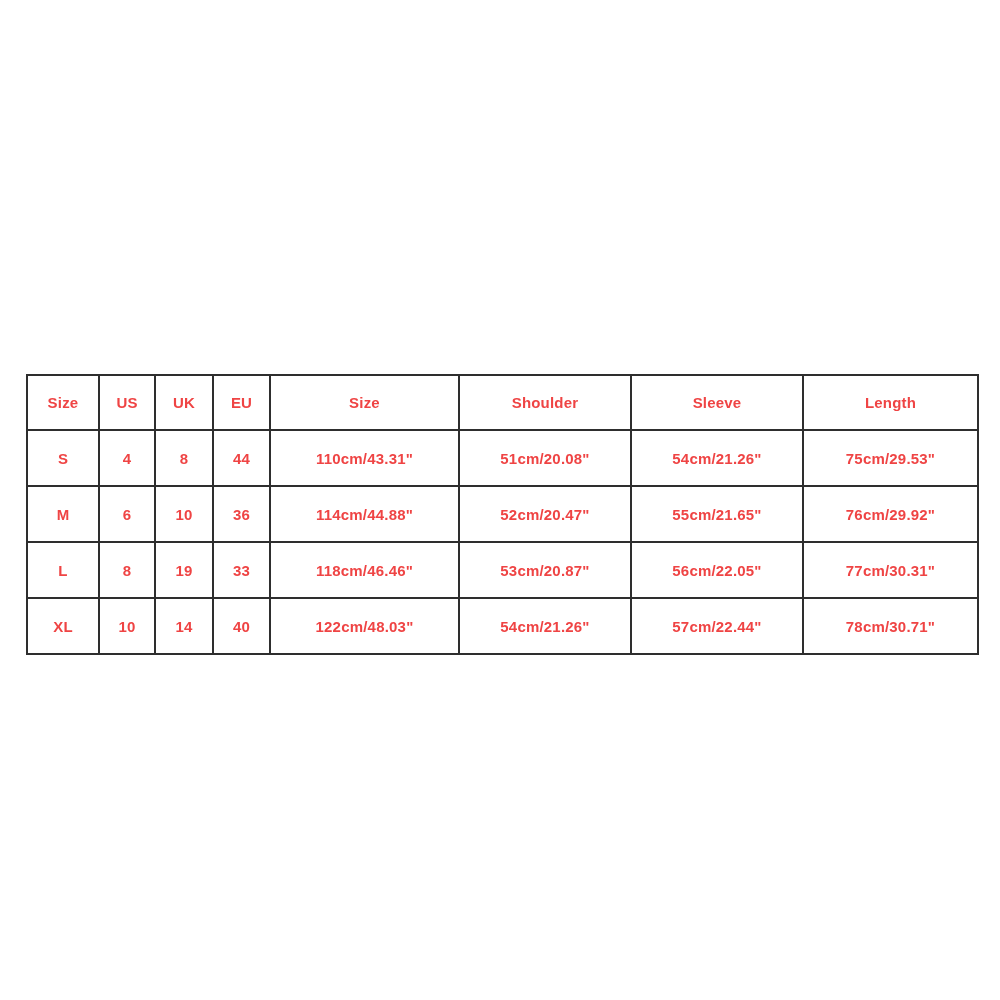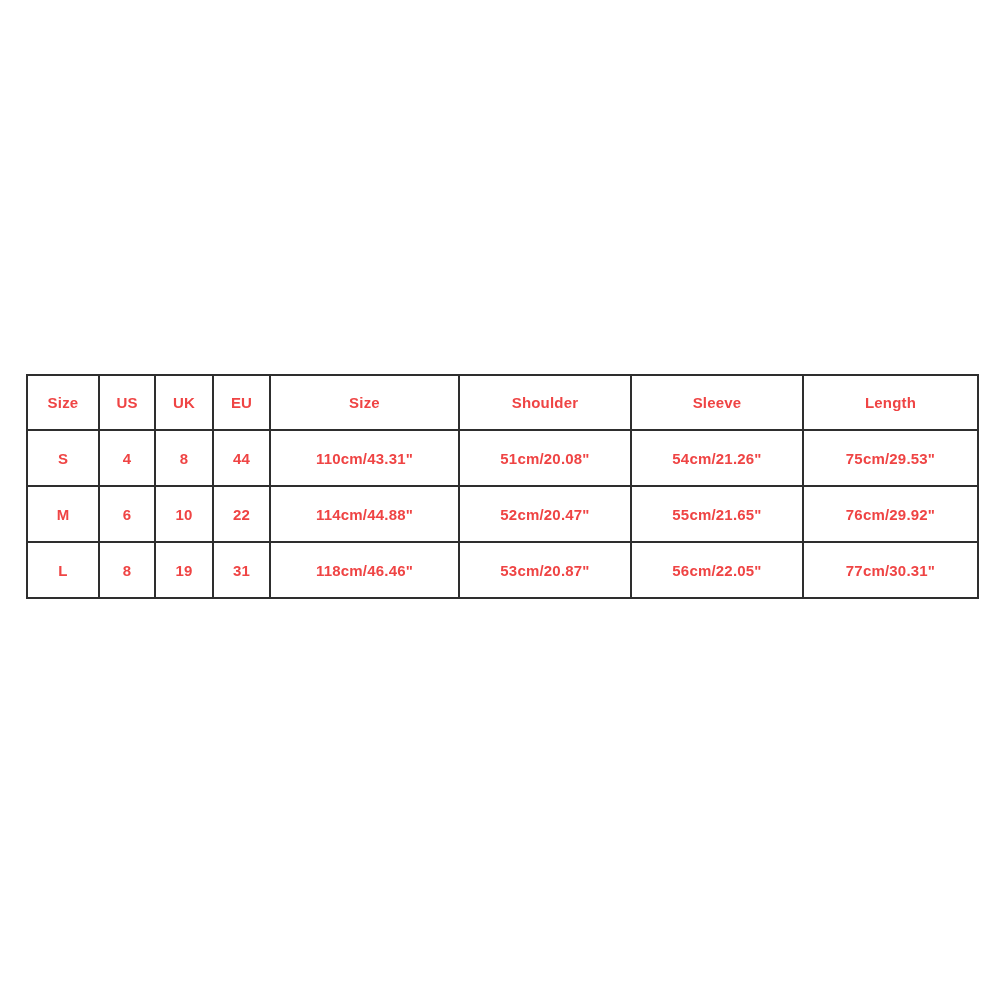--- a/index.html
+++ b/index.html
@@ -74,31 +74,41 @@
         <td>44</td>
         <td>110cm/43.31"</td>
         <td>51cm/20.08"</td>
         <td>54cm/21.26"</td>
         <td>75cm/29.53"</td>
       </tr>
       <tr>
         <td>M</td>
         <td>6</td>
         <td>10</td>
-        <td>22</td>
+        <td>36</td>
         <td>114cm/44.88"</td>
         <td>52cm/20.47"</td>
         <td>55cm/21.65"</td>
         <td>76cm/29.92"</td>
       </tr>
       <tr>
         <td>L</td>
         <td>8</td>
         <td>19</td>
-        <td>31</td>
+        <td>33</td>
         <td>118cm/46.46"</td>
         <td>53cm/20.87"</td>
         <td>56cm/22.05"</td>
         <td>77cm/30.31"</td>
+      </tr>
+      <tr>
+        <td>XL</td>
+        <td>10</td>
+        <td>14</td>
+        <td>40</td>
+        <td>122cm/48.03"</td>
+        <td>54cm/21.26"</td>
+        <td>57cm/22.44"</td>
+        <td>78cm/30.71"</td>
       </tr>
     </tbody>
   </table>
 </div>
 
 </body></html>

